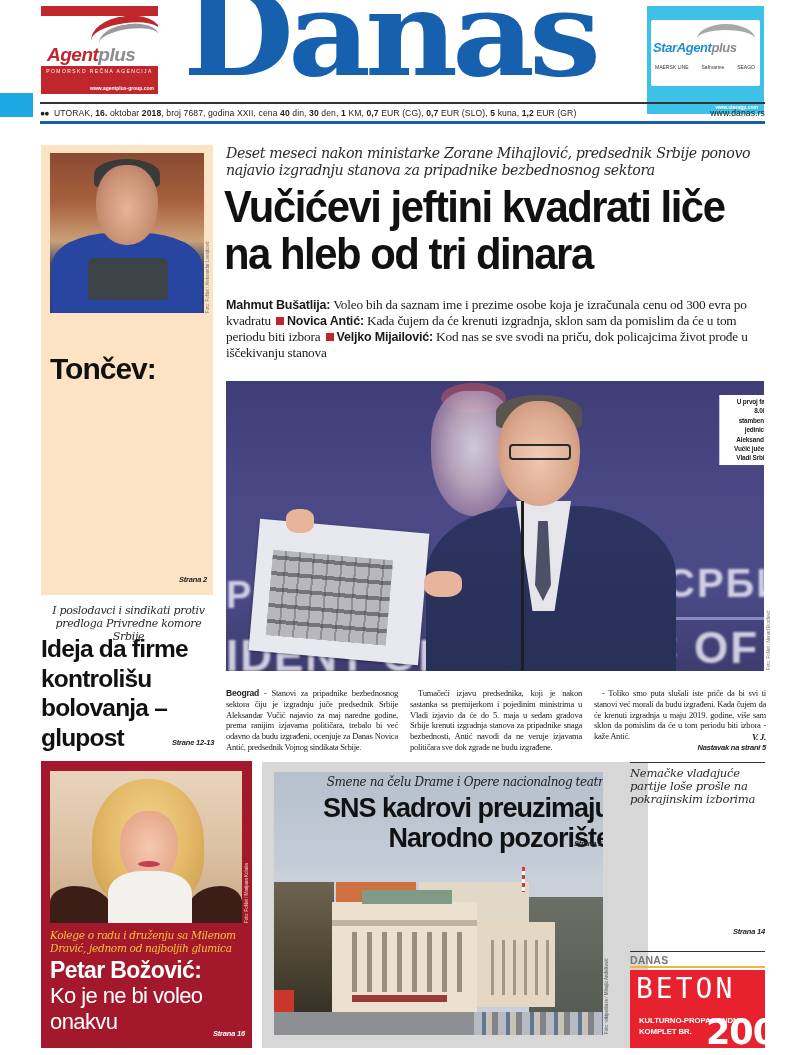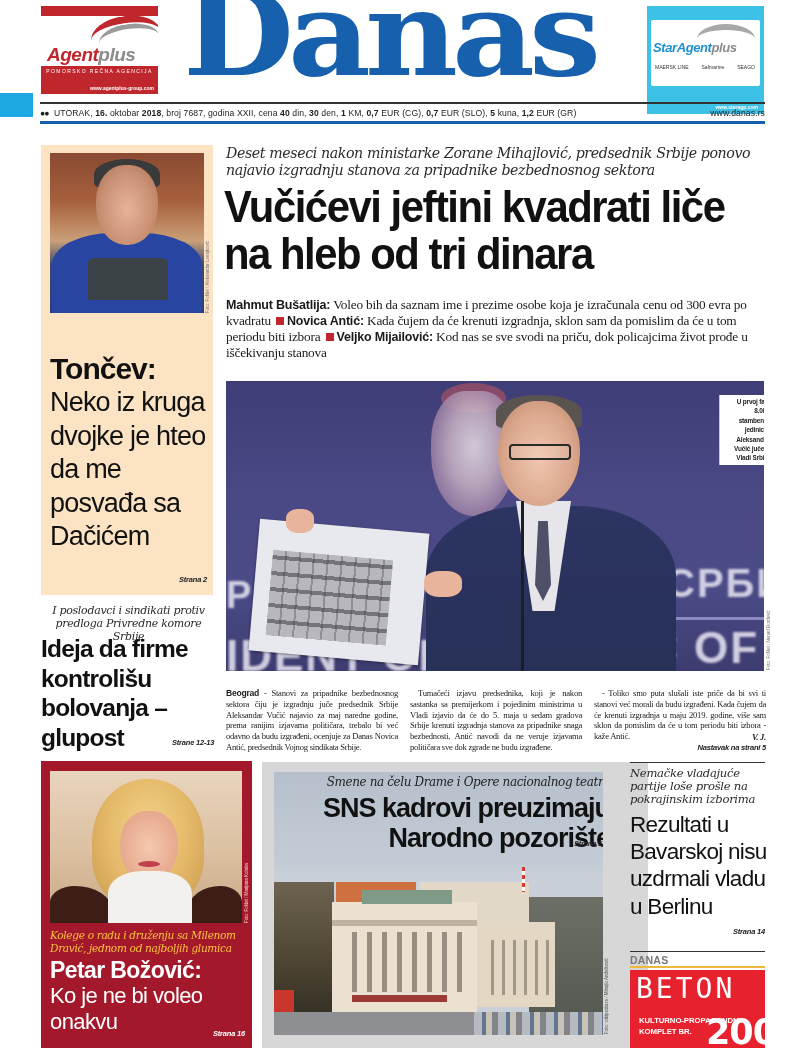--- a/index.html
+++ b/index.html
@@ -452,21 +452,20 @@
 
 <div class="toncev">
   <div class="photo">
     <div class="suit"></div>
     <div class="hair"></div>
     <div class="face"></div>
     <div class="mic"></div>
   </div>
   <div class="credit" style="left:164px; top:168px;">Foto: FoNet / Aleksandar Levajković</div>
   <div class="name">Tončev:</div>
-  <div class="quote">Neko iz kruga dvojke je hteo da me posvađa sa Dačićem</div>
   <div class="strana">Strana 2</div>
 </div>
 
 <div class="ideja">
   <div class="kicker">I poslodavci i sindikati protiv predloga Privredne komore Srbije</div>
   <div class="headline">Ideja da firme kontrolišu bolovanja – glupost</div>
   <div class="strana">Strane 12-13</div>
 </div>
 
 <div class="main-kicker">Deset meseci nakon ministarke Zorane Mihajlović, predsednik Srbije ponovo najavio izgradnju stanova za pripadnike bezbednosnog sektora</div>
@@ -549,21 +548,20 @@
     <div class="kicker">Smene na čelu Drame i Opere nacionalnog teatra</div>
     <div class="headline">SNS kadrovi preuzimaju Narodno pozorište</div>
     <div class="strana">Strana 17</div>
   </div>
   <div class="credit" style="left:342px; top:272px;">Foto: wikipedia.rs / Mihajlo Anđelković</div>
 </div>
 
 <div class="bav-rule"></div>
 <div class="bav">
   <div class="kicker">Nemačke vladajuće partije loše prošle na pokrajinskim izborima</div>
-  <div class="headline">Rezultati u Bavarskoj nisu uzdrmali vladu u Berlinu</div>
   <div class="strana">Strana 14</div>
 </div>
 
 <div class="beton-rule"></div>
 <div class="beton-label">DANAS</div>
 <div class="beton-bar"></div>
 <div class="beton">
   <div class="title">BETON</div>
   <div class="sub">
     <div>KULTURNO-PROPAGANDNI</div>

